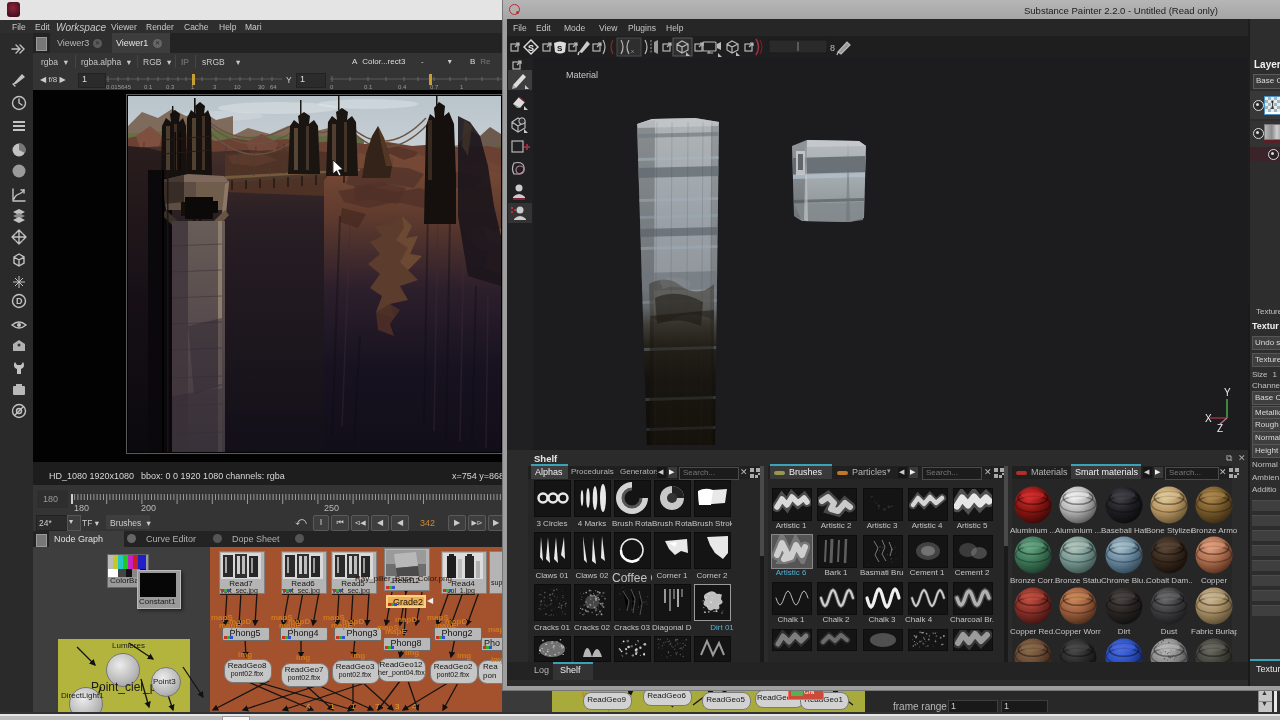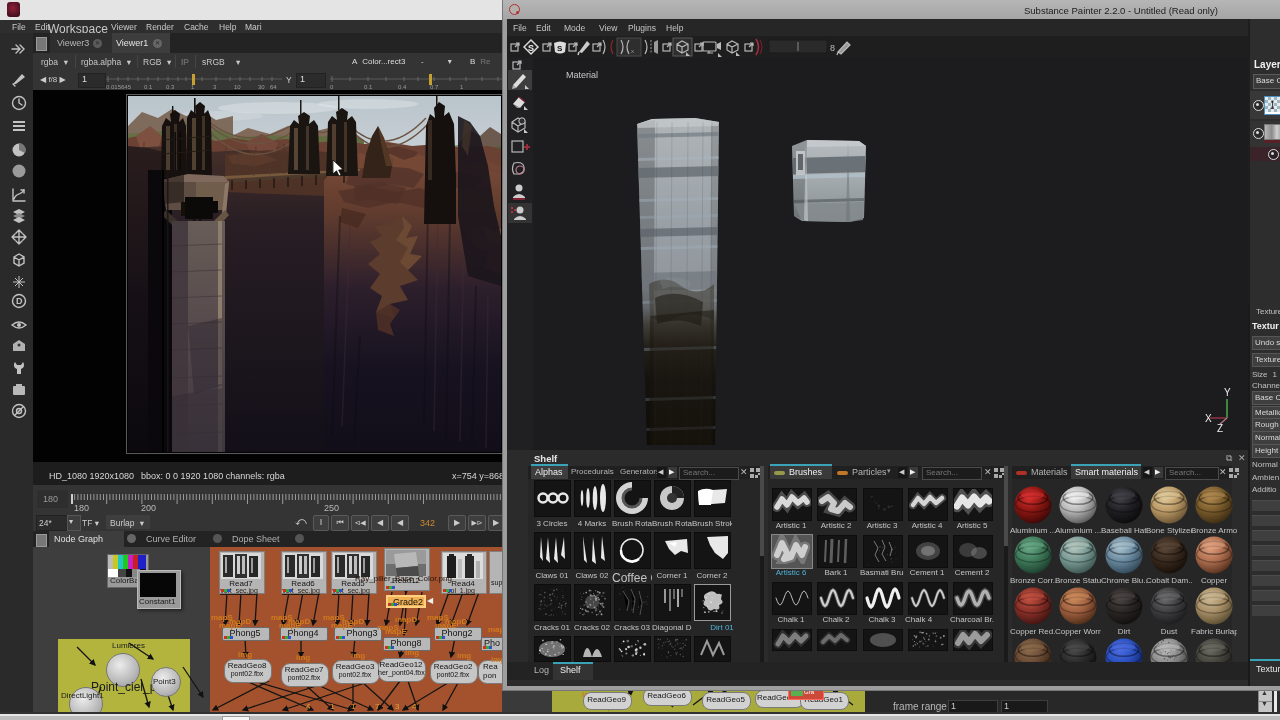--- a/index.html
+++ b/index.html
@@ -12,21 +12,21 @@
 <div id="stage">
 
   <div class="abs" id="nuke" style="left:0;top:0;width:1280px;height:714px;background:#343434;">
 
     <div class="abs" style="left:0;top:0;width:1280px;height:20px;background:#e4e4e4;"></div>
     <div class="abs" style="left:7px;top:2px;width:13px;height:15px;background:radial-gradient(circle at 45% 40%, #8e2338 0%, #5a1426 55%, #2c0a14 100%);border-radius:3px;"></div>
 
     <div class="abs" style="left:0;top:20px;width:1280px;height:13px;background:#2e2e2e;"></div>
     <div class="tx" style="left:12px;top:22px;font-size:8.5px;color:#c8c8c8;">File</div>
       <div class="tx" style="left:35px;top:22px;font-size:8.5px;color:#c8c8c8;">Edit</div>
-      <div class="tx" style="left:48px;top:22px;font-size:12px;color:#c8c8c8;">Workspace</div>
+      <div class="tx" style="left:56px;top:22px;font-size:10px;color:#c8c8c8;font-style:italic;">Workspace</div>
       <div class="tx" style="left:111px;top:22px;font-size:8.5px;color:#c8c8c8;">Viewer</div>
       <div class="tx" style="left:146px;top:22px;font-size:8.5px;color:#c8c8c8;">Render</div>
       <div class="tx" style="left:184px;top:22px;font-size:8.5px;color:#c8c8c8;">Cache</div>
       <div class="tx" style="left:219px;top:22px;font-size:8.5px;color:#c8c8c8;">Help</div>
       <div class="tx" style="left:245px;top:22px;font-size:8.5px;color:#c8c8c8;">Mari</div>
 
     <div class="abs" style="left:0;top:33px;width:33px;height:681px;background:#2a2a2a;"></div>
     <div class="abs" id="nuketools" style="left:8px;top:40px;width:22px;height:400px;"><svg width="22" height="400" viewBox="0 0 22 400">
           <g transform="translate(3,1)">
             <path d="M1,8 L8,8 M5,4 L9,8 L5,12 M9,4 L13,8 L9,12" stroke="#c2c2c2" stroke-width="1.4" fill="none" stroke-linecap="round"></path>
@@ -548,21 +548,21 @@
       </g>
     </svg>
 
     <div class="abs" style="left:33px;top:513px;width:1247px;height:18px;background:#343434;"></div>
     <div class="abs" style="left:36px;top:515px;width:31px;height:14px;background:#2b2b2b;border:1px solid #222;"></div>
     <div class="tx" style="left:39px;top:518px;font-size:8.5px;color:#ccc;">24*</div>
     <div class="abs" style="left:67px;top:515px;width:12px;height:14px;background:#3e3e3e;border:1px solid #555;"></div>
     <div class="tx" style="left:69px;top:517px;font-size:8px;color:#ccc;">▾</div>
     <div class="tx" style="left:82px;top:518px;font-size:8.5px;color:#ccc;">TF ▾</div>
     <div class="abs" style="left:106px;top:515px;width:44px;height:14px;background:#3e3e3e;"></div>
-    <div class="tx" style="left:110px;top:518px;font-size:8.5px;color:#ccc;">Burlap  ▾</div>
+    <div class="tx" style="left:110px;top:518px;font-size:8.5px;color:#ccc;">Brushes  ▾</div>
     <div class="tx" style="left:295px;top:515px;font-size:11px;color:#ccc;">⤺⁢</div>
     <div class="abs" style="left:313px;top:515px;width:14px;height:14px;background:#3e3e3e;border:1px solid #5a5a5a;border-radius:2px;text-align:center;font-size:9px;color:#ccc;line-height:13px;">I</div>
       <div class="abs" style="left:331px;top:515px;width:16px;height:14px;background:#3e3e3e;border:1px solid #5a5a5a;border-radius:2px;text-align:center;font-size:8px;color:#ccc;line-height:13px;">⏮</div>
       <div class="abs" style="left:351px;top:515px;width:16px;height:14px;background:#3e3e3e;border:1px solid #5a5a5a;border-radius:2px;text-align:center;font-size:7px;color:#ccc;line-height:13px;">⊲◀</div>
       <div class="abs" style="left:371px;top:515px;width:16px;height:14px;background:#3e3e3e;border:1px solid #5a5a5a;border-radius:2px;text-align:center;font-size:8px;color:#ccc;line-height:13px;">◀</div>
       <div class="abs" style="left:391px;top:515px;width:16px;height:14px;background:#3e3e3e;border:1px solid #5a5a5a;border-radius:2px;text-align:center;font-size:8px;color:#ccc;line-height:13px;">◀</div>
       <div class="abs" style="left:448px;top:515px;width:16px;height:14px;background:#3e3e3e;border:1px solid #5a5a5a;border-radius:2px;text-align:center;font-size:8px;color:#ccc;line-height:13px;">▶</div>
       <div class="abs" style="left:468px;top:515px;width:16px;height:14px;background:#3e3e3e;border:1px solid #5a5a5a;border-radius:2px;text-align:center;font-size:7px;color:#ccc;line-height:13px;">▶⊳</div>
       <div class="abs" style="left:488px;top:515px;width:14px;height:14px;background:#3e3e3e;border:1px solid #5a5a5a;border-radius:2px;text-align:center;font-size:8px;color:#ccc;line-height:13px;">▶</div>
       <div class="tx" style="left:420px;top:518px;font-size:9px;color:#cf8a30;">342</div>

